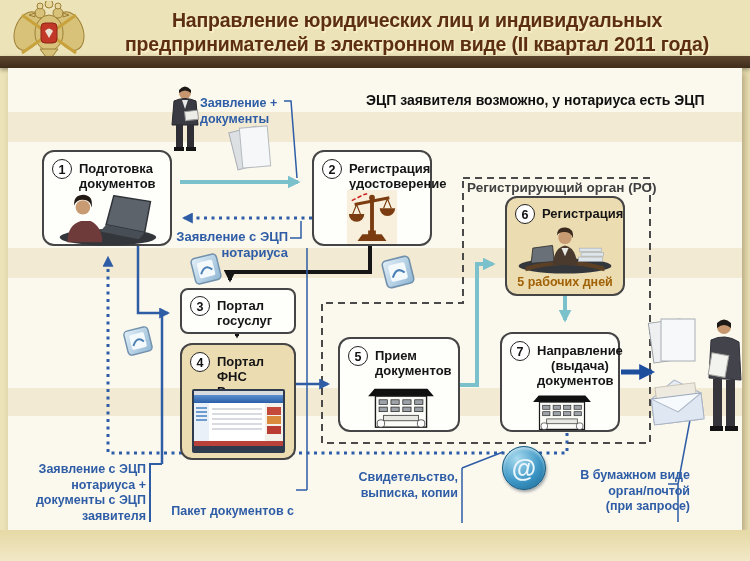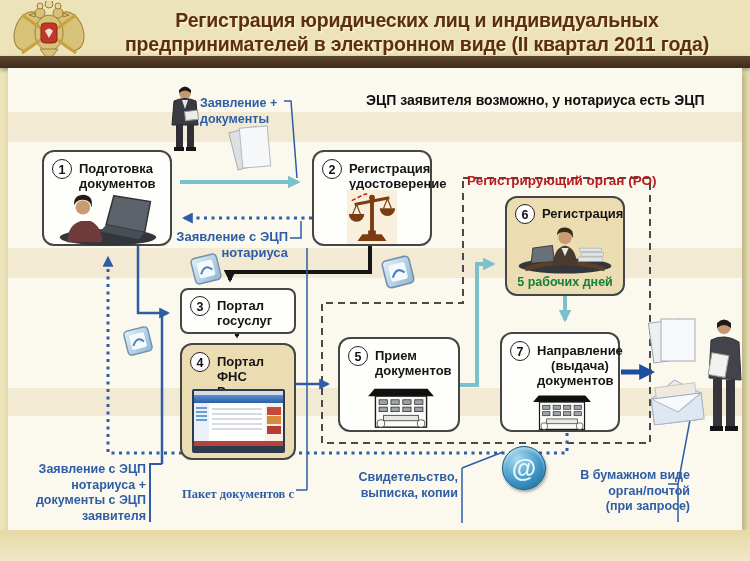--- a/index.html
+++ b/index.html
@@ -13,35 +13,35 @@
   .bar{position:absolute;left:0;top:56px;width:750px;height:12px;
        background:linear-gradient(#5e462f,#3e2c1b);box-shadow:0 2px 4px rgba(0,0,0,.35);}
   
   .panel{position:absolute;left:8px;top:68px;width:734px;height:462px;
          background:#FBF8EE;box-shadow:3px 4px 7px rgba(110,90,50,.45);z-index:0;}
   .band{position:absolute;left:8px;width:734px;background:rgba(221,203,148,.30);z-index:0;}
   .footband{position:absolute;left:0;top:530px;width:750px;height:31px;
             background:linear-gradient(#E6D9A6,#F1E8C6);z-index:0;}
   .note{position:absolute;left:366px;top:92px;width:378px;font-size:14px;
         font-weight:bold;color:#101010;z-index:3;}
-  .ro-label{position:absolute;left:467px;top:173px;font-size:13.5px;font-weight:bold;
-            color:#b91c1c;z-index:3;}
+  .ro-label{position:absolute;left:467px;top:180px;font-size:13.5px;font-weight:bold;
+            color:#404040;z-index:3;}
   
   .stepbox{position:absolute;background:#FEFEFB;border:2px solid #454545;
            border-radius:12px;z-index:3;box-sizing:border-box;}
   .stepbox.beige{background:#ECDCB2;}
   .stephead{display:flex;gap:7px;padding:7px 4px 0 8px;align-items:flex-start;}
   .num{flex:0 0 auto;width:20px;height:20px;border:1.5px solid #222;border-radius:50%;
        background:#fff;font-size:12.5px;font-weight:bold;text-align:center;
        line-height:20px;color:#111;box-sizing:border-box;}
   .steplabel{font-size:13px;font-weight:bold;color:#151515;line-height:15px;padding-top:2px;}
   .ln{display:block;}
   .inphoto{position:absolute;}
   .daysnote{position:absolute;left:0;right:0;top:77px;text-align:center;
-            font-size:12.5px;font-weight:bold;color:#15803d;}
+            font-size:12.5px;font-weight:bold;color:#a16207;}
   
   .fl{position:absolute;color:#2E5DA6;font-weight:bold;font-size:12.5px;
       line-height:15.5px;z-index:3;}
   .fl.right{text-align:right;} .fl.center{text-align:left;}
   
   .wires{position:absolute;left:0;top:0;z-index:2;pointer-events:none;}
   .icon{position:absolute;z-index:3;}
   
   .email-badge{position:absolute;left:502px;top:446px;width:42px;height:42px;
        border-radius:50%;z-index:4;text-align:center;line-height:42px;
@@ -81,21 +81,21 @@
         <circle cx="48" cy="5" r="3" fill="#E8D79C"></circle>
       <circle cx="39" cy="3" r="4" fill="#E8D79C"></circle>
       <path d="M30 48 L39 60 L48 48 Z"></path>
       <path d="M12 52 L66 14" stroke="#C9A23C" stroke-width="3" fill="none"></path>
       <path d="M12 14 L66 52" stroke="#C9A23C" stroke-width="3" fill="none"></path>
     </g>
     <rect x="31" y="22" width="16" height="20" rx="4" fill="#C13828" stroke="#8E2418"></rect>
     <path d="M35 30 Q39 25 43 30 L39 37 Z" fill="#E9E2D2"></path>
   </svg>
   <div class="title">
-    <div>Регистрация юридических лиц и индивидуальных</div>
+    <div>Направление юридических лиц и индивидуальных</div>
     <div>предпринимателей в электронном виде  (II квартал 2011 года)</div>
   </div>
   <div class="bar"></div>
 
   <div class="panel"></div>
   <div class="band" style="top:112px;height:30px;"></div>
   <div class="band" style="top:248px;height:30px;"></div>
   <div class="band" style="top:388px;height:28px;"></div>
   <div class="footband"></div>
 
@@ -398,21 +398,21 @@
     <span class="ln">нотариуса</span>
   </div>
 
   <div class="fl right" style="left:28px;top:462px;width:118px;">
     <span class="ln">Заявление с ЭЦП</span>
     <span class="ln">нотариуса +</span>
     <span class="ln">документы с ЭЦП</span>
     <span class="ln">заявителя</span>
   </div>
 
-  <div class="fl right" style="left:148px;top:487px;width:146px;font-family:Liberation Serif, serif;">
+  <div class="fl right" style="left:148px;top:504px;width:146px;">
     <span class="ln">Пакет документов с</span>
   </div>
 
   <div class="fl right" style="left:310px;top:470px;width:148px;">
     <span class="ln">Свидетельство,</span>
     <span class="ln">выписка, копии</span>
   </div>
 
   <div class="fl right" style="left:576px;top:468px;width:114px;">
     <span class="ln">В бумажном виде</span>

